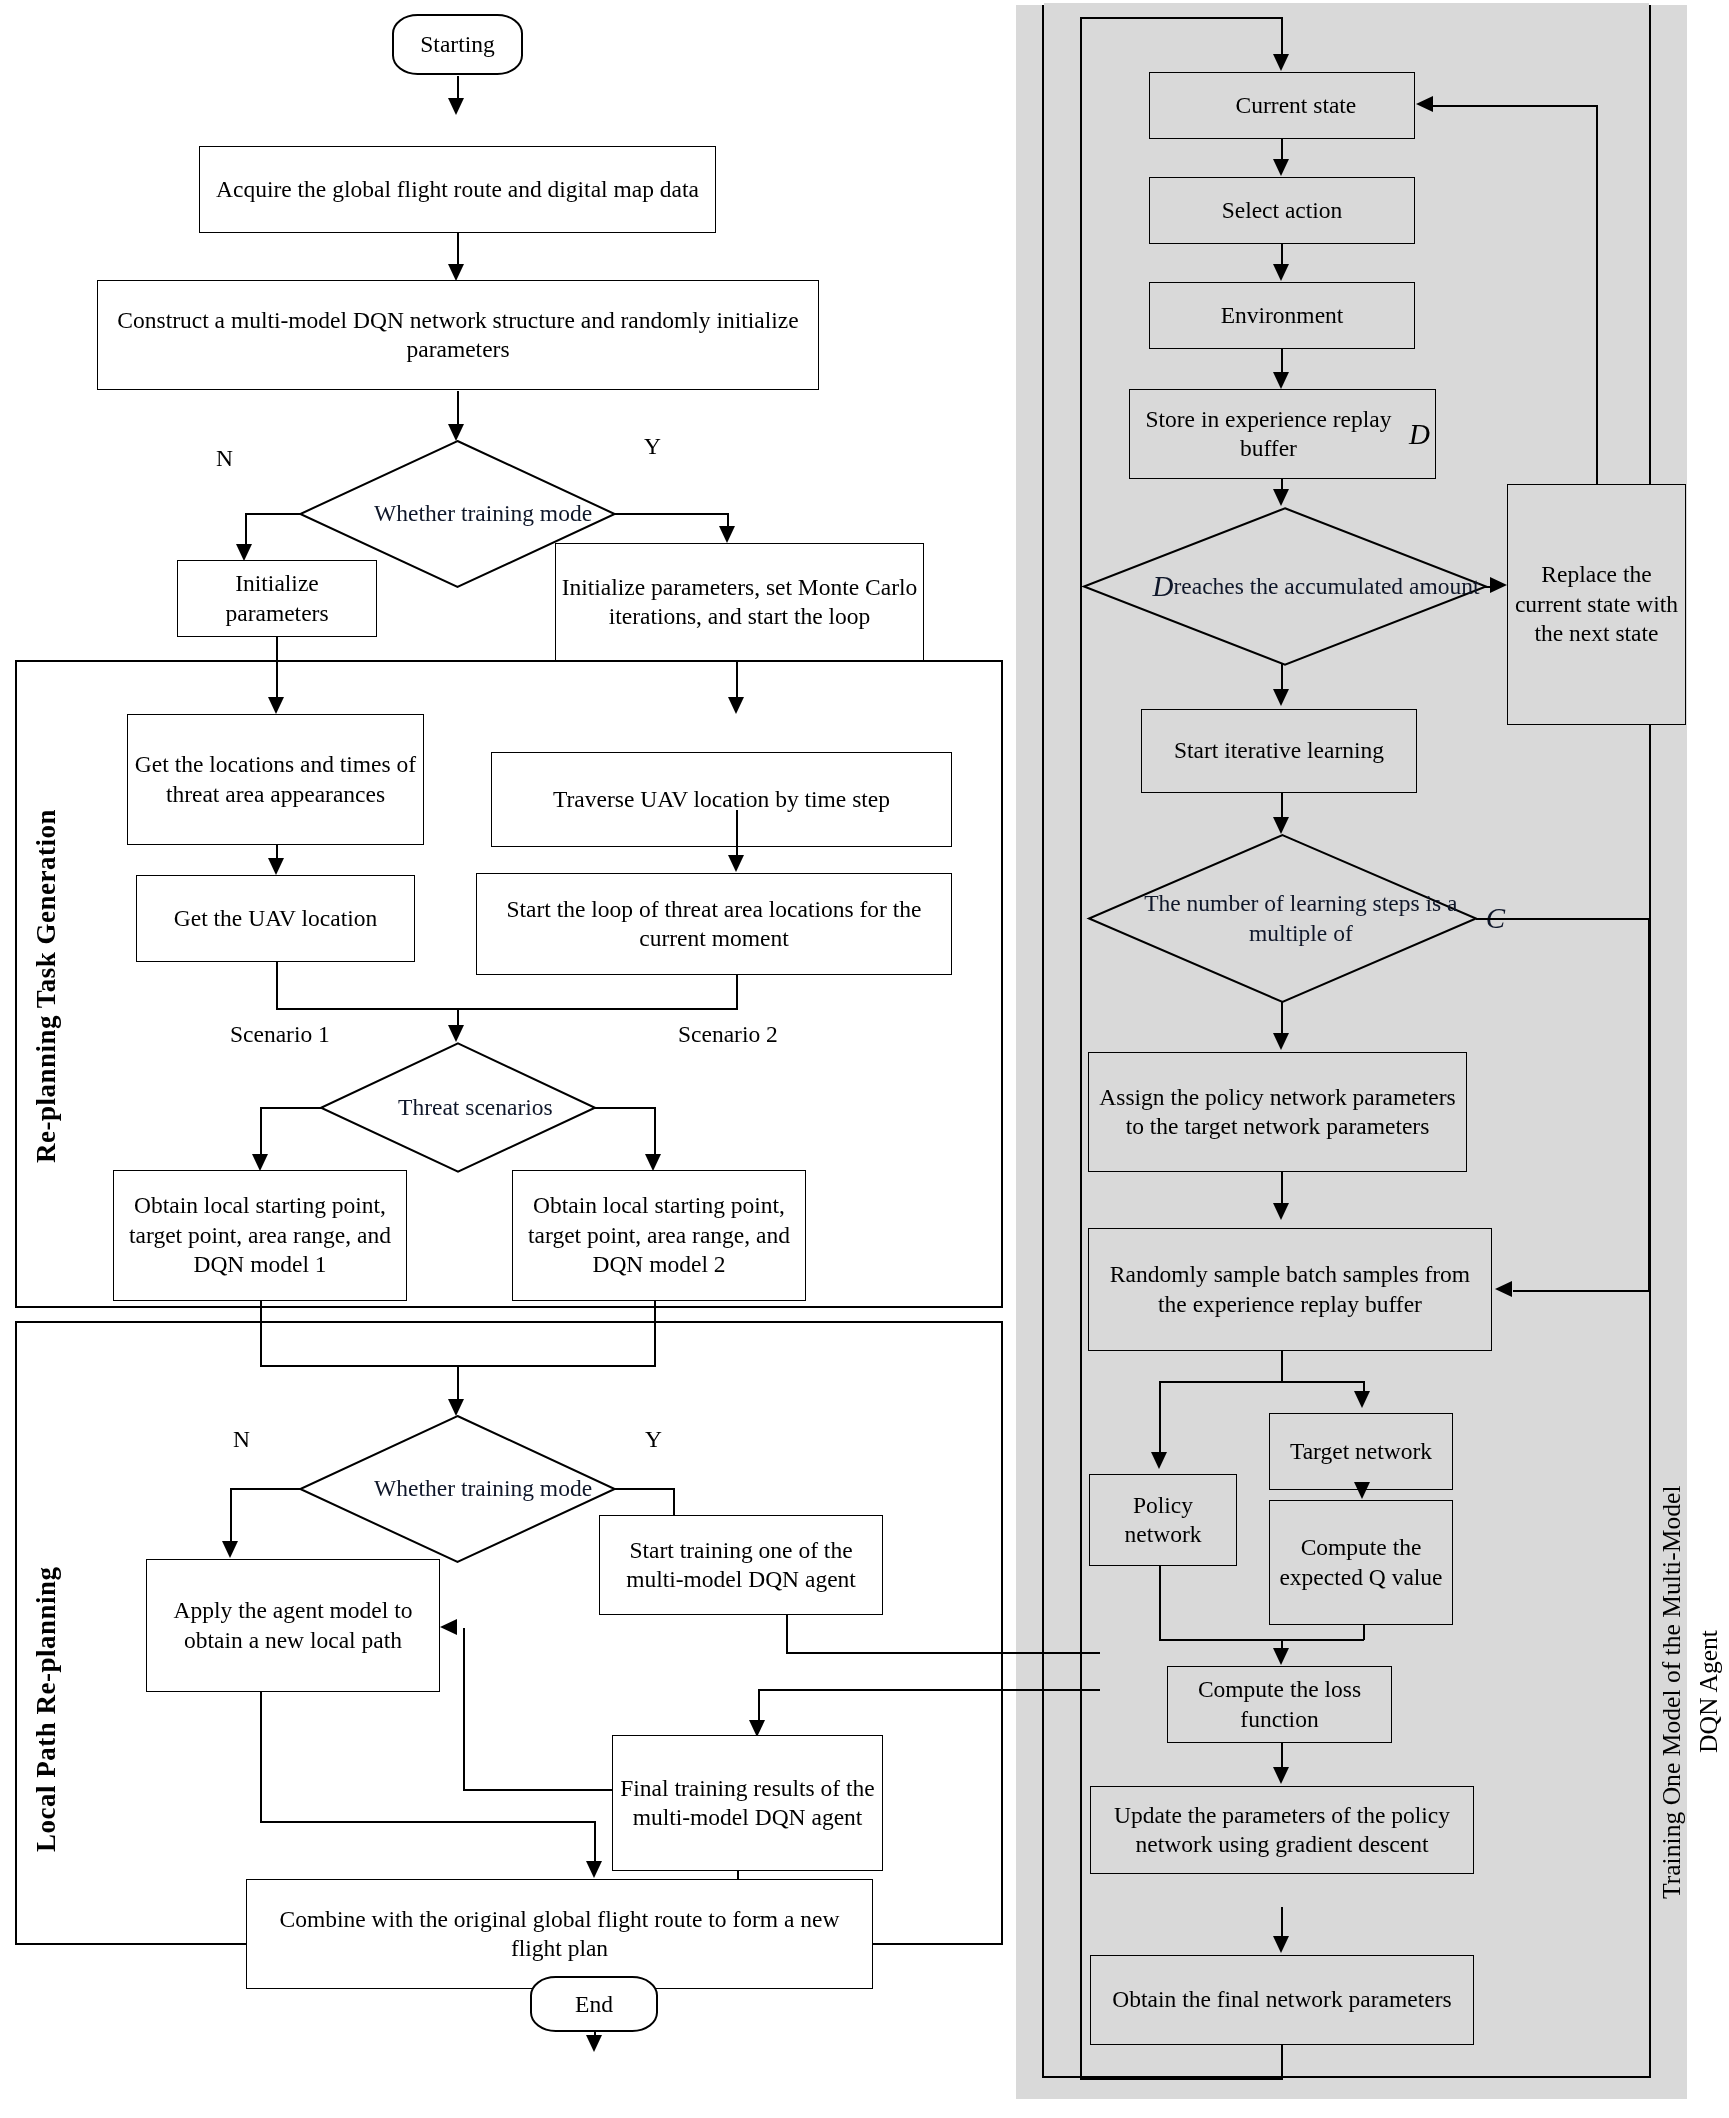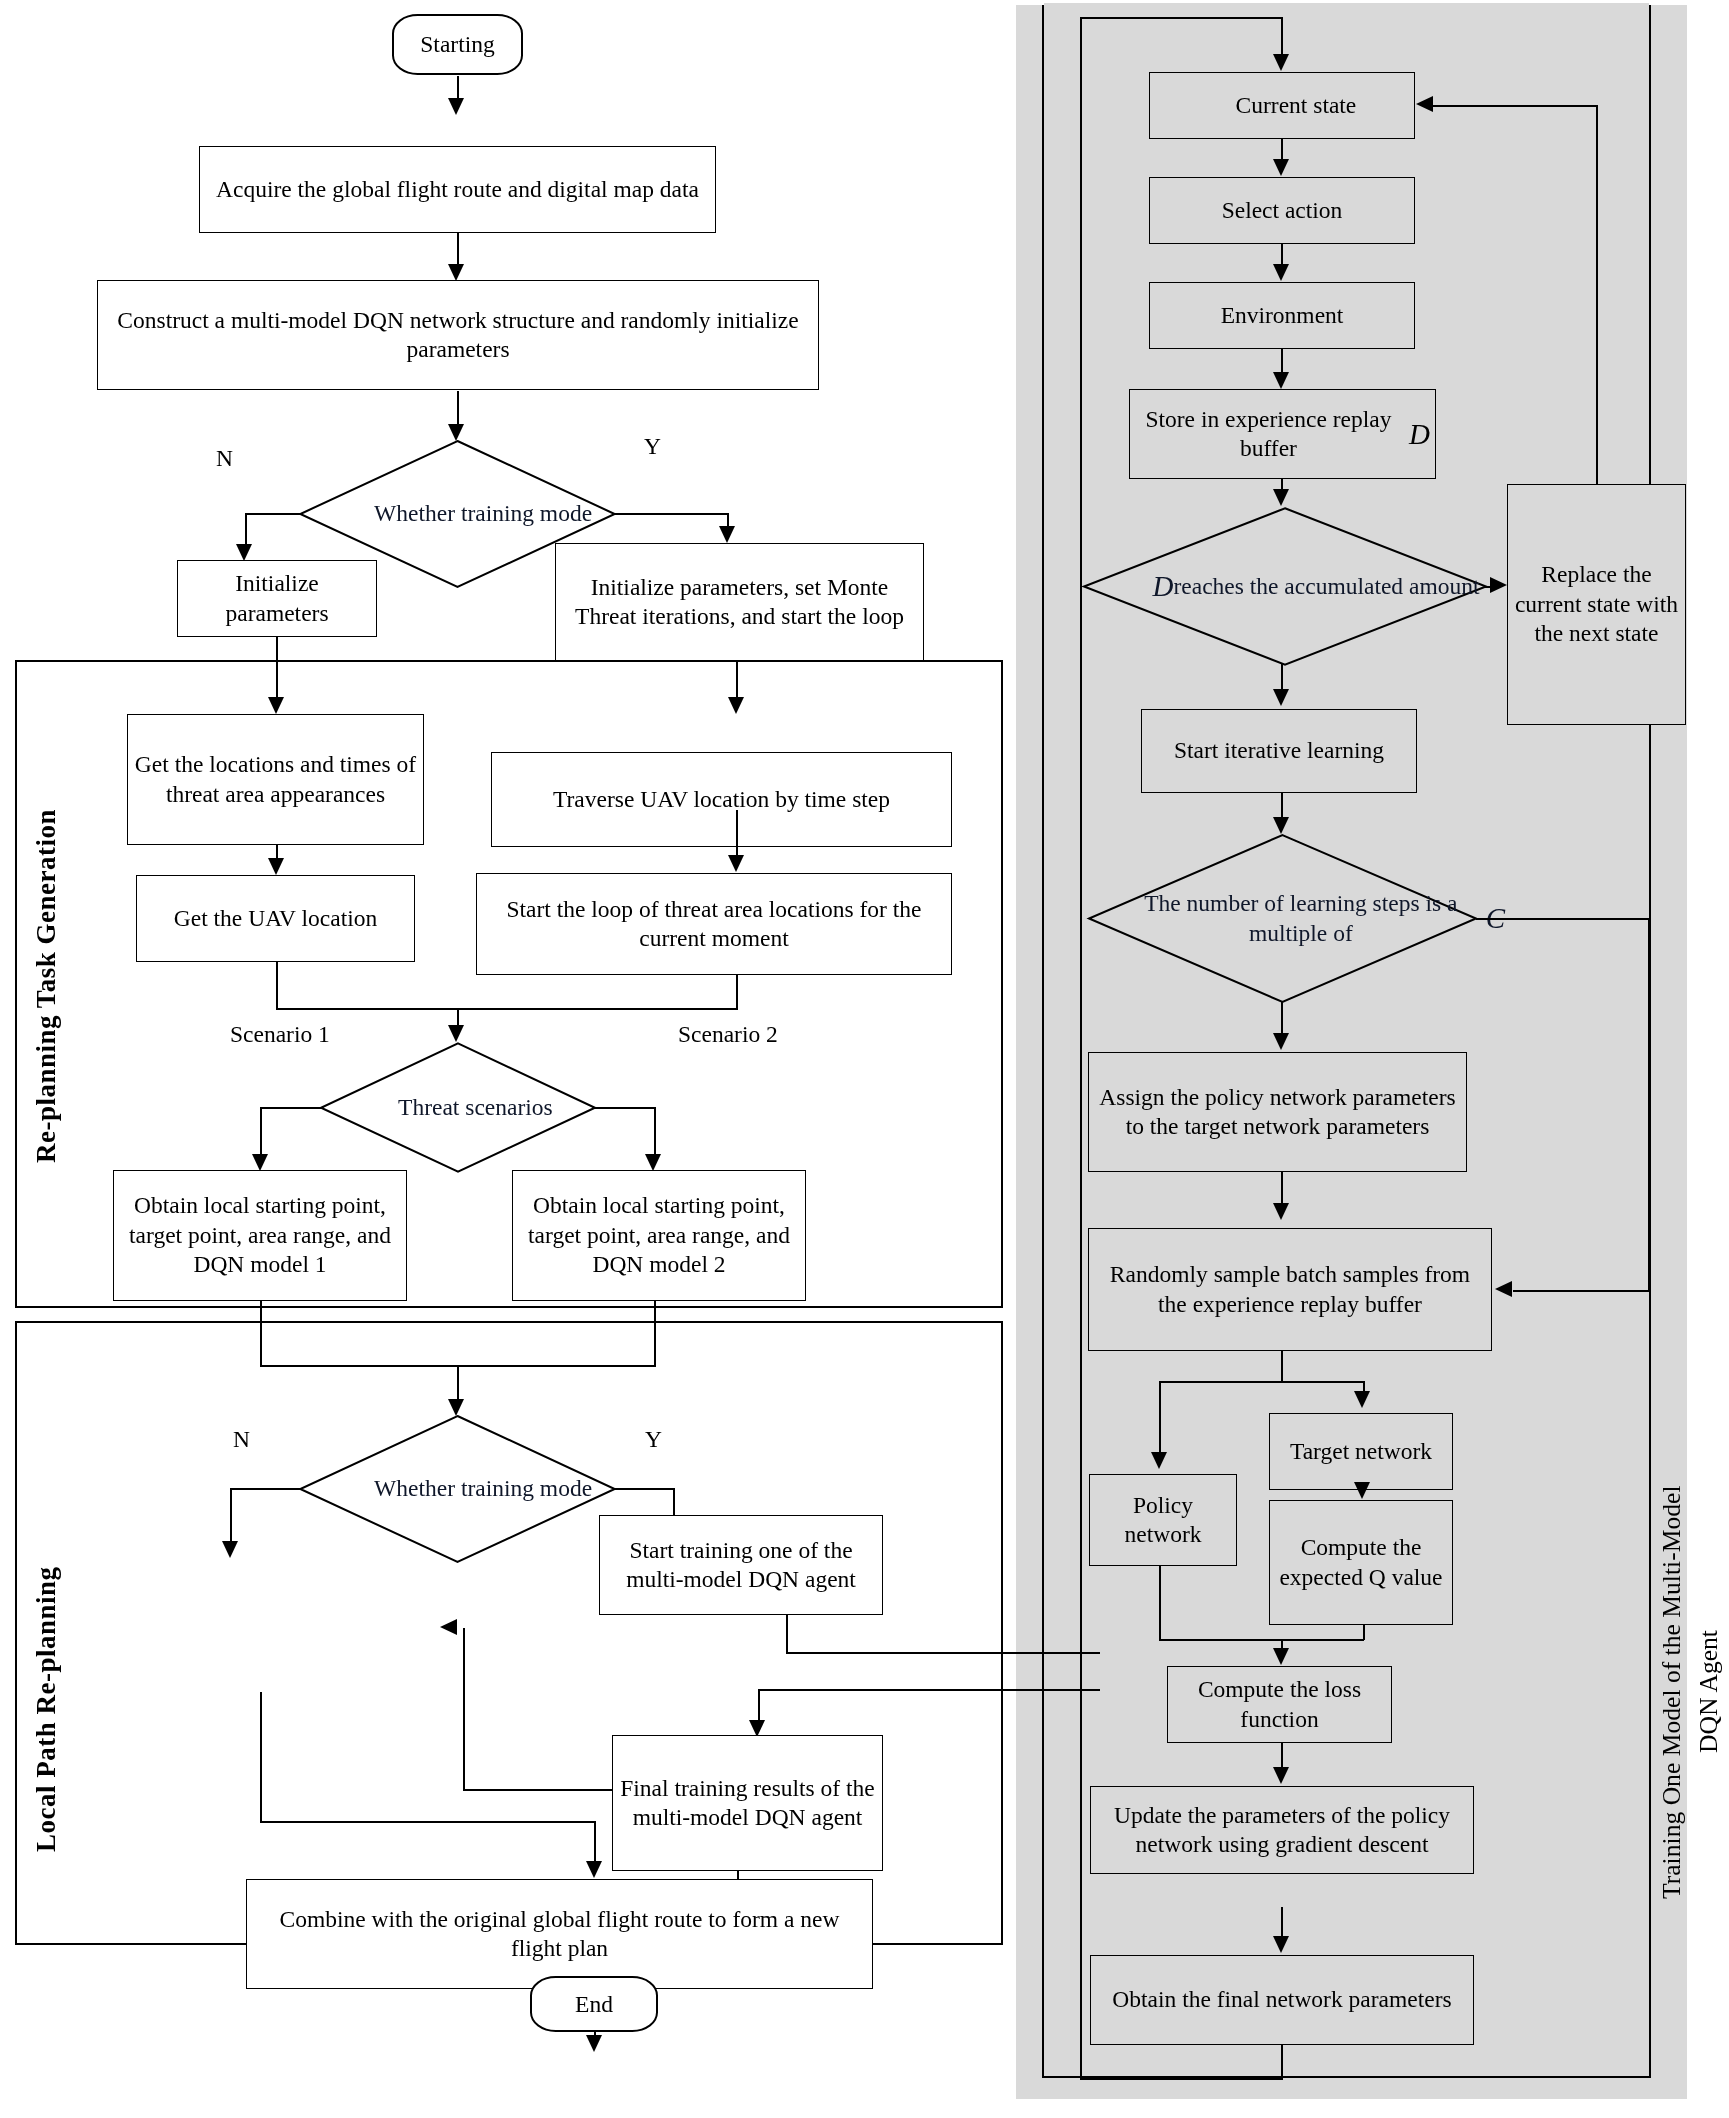--- a/index.html
+++ b/index.html
@@ -202,21 +202,21 @@
   <div class="lbl" style="left:644px;top:433px;">Y</div>
 
   <div class="ln h" style="left:245px;top:513px;width:56px;"></div>
   <div class="ln v" style="left:245px;top:513px;height:32px;"></div>
   <div class="arrow down" style="left:236px;top:544px;"></div>
   <div class="box" style="left:177px;top:560px;width:200px;height:77px;">Initialize parameters</div>
 
   <div class="ln h" style="left:615px;top:513px;width:114px;"></div>
   <div class="ln v" style="left:727px;top:513px;height:14.3px;"></div>
   <div class="arrow down" style="left:719px;top:526px;"></div>
-  <div class="box" style="left:555px;top:543px;width:369px;height:118px;">Initialize parameters, set Monte Threat iterations, and start the loop</div>
+  <div class="box" style="left:555px;top:543px;width:369px;height:118px;">Initialize parameters, set Monte Carlo iterations, and start the loop</div>
 
   <div class="ln v" style="left:276px;top:637px;height:61px;"></div>
   <div class="arrow down" style="left:268px;top:697px;"></div>
   <div class="box" style="left:127px;top:714px;width:297px;height:131px;">Get the locations and times of threat area appearances</div>
 
   <div class="ln v" style="left:736px;top:660px;height:39px;"></div>
   <div class="arrow down" style="left:728px;top:697px;"></div>
   <div class="box" style="left:491px;top:716px;width:461px;height:95px;margin-top:36px;">Traverse UAV location by time step</div>
 
   <div class="ln v" style="left:276px;top:845px;height:15.4px;"></div>
@@ -264,20 +264,21 @@
       <polygon points="310,2 618,145 310,288 2,145" fill="#fff" stroke="#000" stroke-width="4"></polygon>
     </svg>
     <div class="dlabel" style="padding:0 25.6px;">Whether training mode</div>
   </div>
   <div class="lbl" style="left:233px;top:1426px;">N</div>
   <div class="lbl" style="left:645px;top:1426px;">Y</div>
 
   <div class="ln h" style="left:230px;top:1488px;width:72px;"></div>
   <div class="ln v" style="left:230px;top:1488px;height:54px;"></div>
   <div class="arrow down" style="left:222px;top:1541px;"></div>
+  <div class="box" style="left:146px;top:1559px;width:294px;height:133px;">Apply the agent model to obtain a new local path</div>
 
   <div class="ln h" style="left:614px;top:1488px;width:60px;"></div>
   <div class="ln v" style="left:673px;top:1488px;height:42px;"></div>
   <div class="arrow down" style="left:665px;top:1528px;"></div>
   <div class="box" style="left:599px;top:1515px;width:284px;height:100px;">Start training one of the multi-model DQN agent</div>
 
   <div class="ln v" style="left:786px;top:1615px;height:38px;"></div>
   <div class="ln h" style="left:786px;top:1652px;width:314px;"></div>
   <div class="ln v" style="left:1098px;top:1652px;height:0px;"></div>
 

